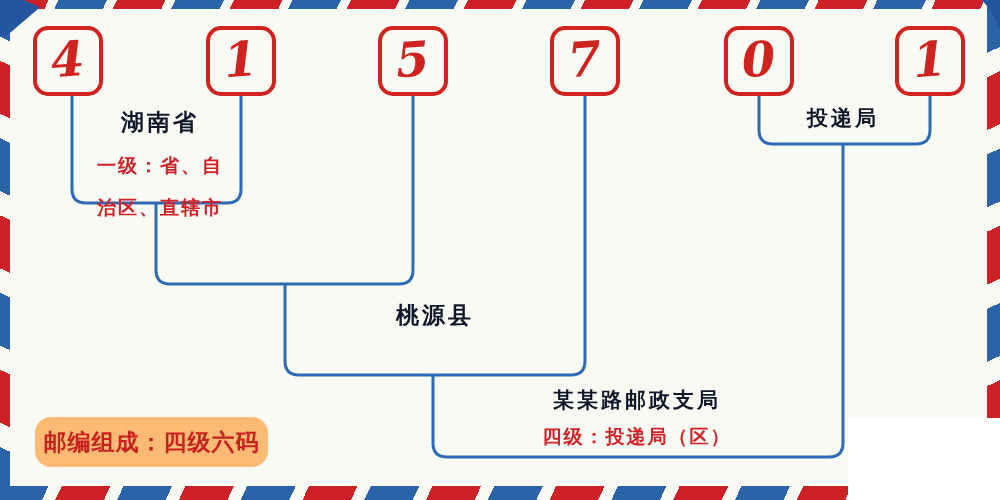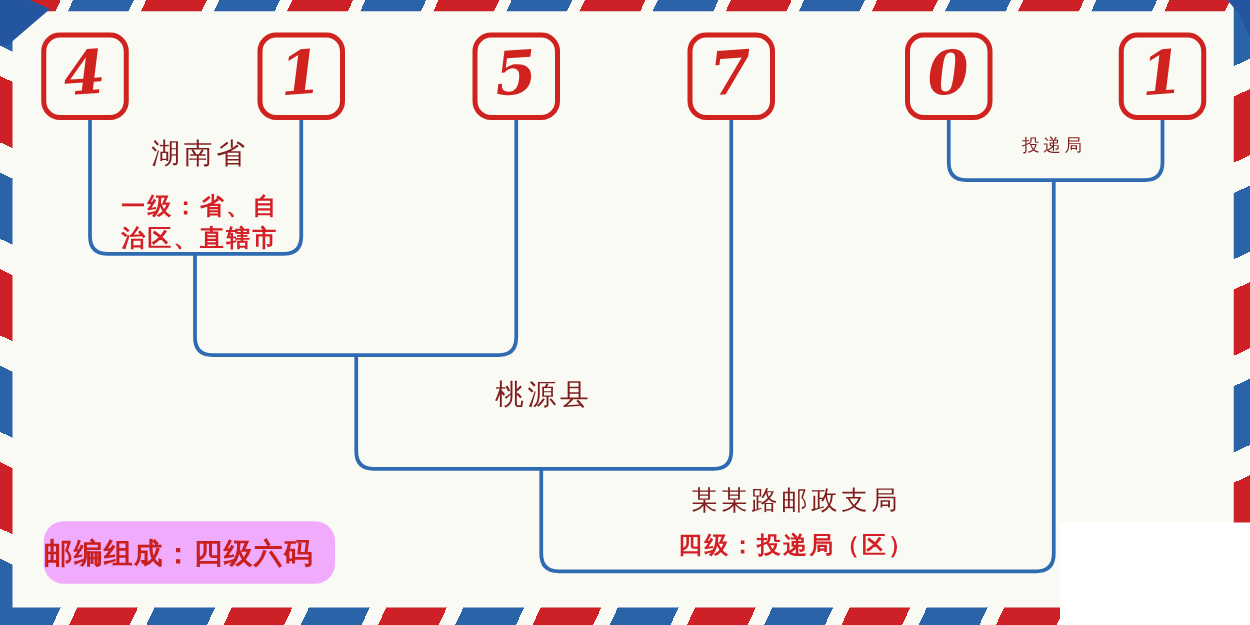--- a/index.html
+++ b/index.html
@@ -41,34 +41,34 @@
     font-family:"DejaVu Serif","Liberation Serif",serif;
     font-style:italic;font-weight:bold;
     font-size:48px;line-height:1;color:#d0231f;
     transform:rotate(-4deg) translateY(-2px);
   }
 
   
   .label-group{position:absolute;z-index:6;text-align:center;transform:translateX(-50%);white-space:nowrap;}
   .lvl-name{
     font-family:"Liberation Serif","DejaVu Serif",serif;
-    font-weight:normal;font-size:23px;line-height:28px;
-    color:#7f1d1d;letter-spacing:3px;
+    font-weight:bold;font-size:23px;line-height:28px;
+    color:#0f172a;letter-spacing:3px;
   }
   .lvl-desc{
     font-weight:bold;font-size:19px;line-height:26px;
     color:#d41f26;letter-spacing:2px;margin-top:16px;
   }
   .gap-desc{margin-top:10px;}
 
   
   .badge{
     position:absolute;z-index:6;left:35px;top:417px;width:233px;height:50px;
-    background:#f0abfc;border-radius:16px;
-    display:flex;align-items:center;justify-content:flex-start;
+    background:#fdba74;border-radius:16px;
+    display:flex;align-items:center;justify-content:center;
   }
   .badge span{
     font-family:"Liberation Serif","DejaVu Serif",serif;
     font-weight:bold;font-size:23px;color:#c8201f;letter-spacing:1px;
   }
 </style>
 </head>
 <body>
 
 <div id="stage">
@@ -104,34 +104,34 @@
   <div class="digit-box" style="left:724px">
     <span class="digit">0</span>
   </div>
   <div class="digit-box" style="left:895px">
     <span class="digit">1</span>
   </div>
 
   <div class="label-group" style="left:160px;top:109px">
     <div class="lvl-name">湖南省</div>
     <div class="lvl-desc">一级：省、自</div>
-    <div class="lvl-desc" style="margin-top:0">治区、直辖市</div>
+    <div class="lvl-desc" style="margin-top:16px">治区、直辖市</div>
   </div>
 
 
   <div class="label-group" style="left:435px;top:302px">
     <div class="lvl-name">桃源县</div>
   </div>
 
   <div class="label-group" style="left:637px;top:386px">
     <div class="lvl-name" style="font-size:21px">某某路邮政支局</div>
     <div class="lvl-desc gap-desc">四级：投递局（区）</div>
   </div>
 
   <div class="label-group" style="left:843px;top:104px">
-    <div class="lvl-name" style="font-size:14px">投递局</div>
+    <div class="lvl-name" style="font-size:21px">投递局</div>
   </div>
 
   <div class="badge">
     <span>邮编组成：四级六码</span>
   </div>
 
 </div>
 
 </body></html>

